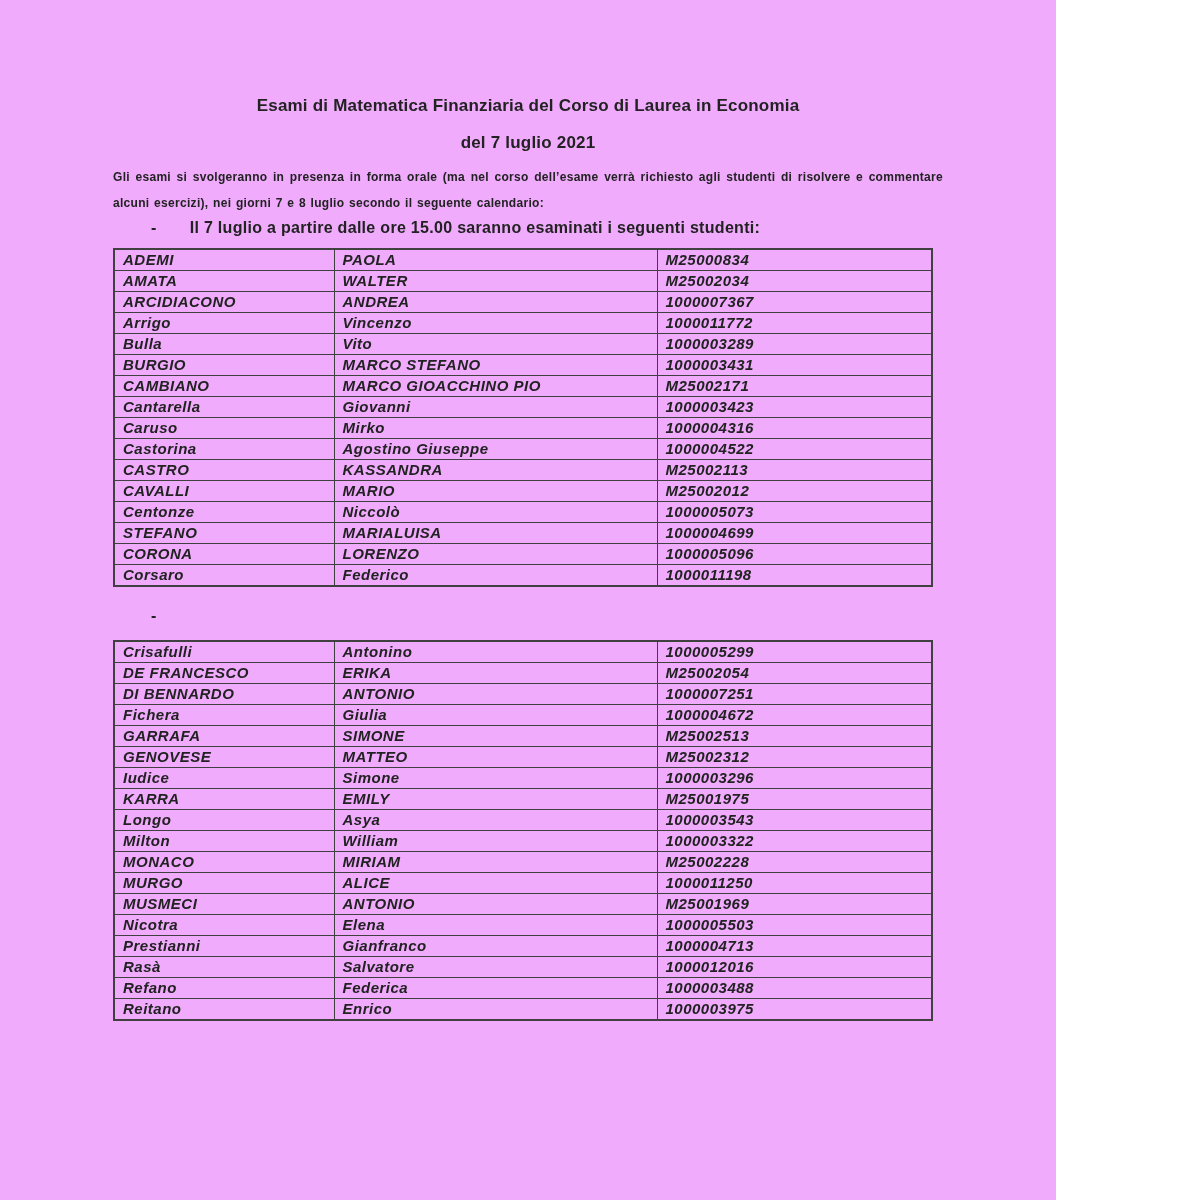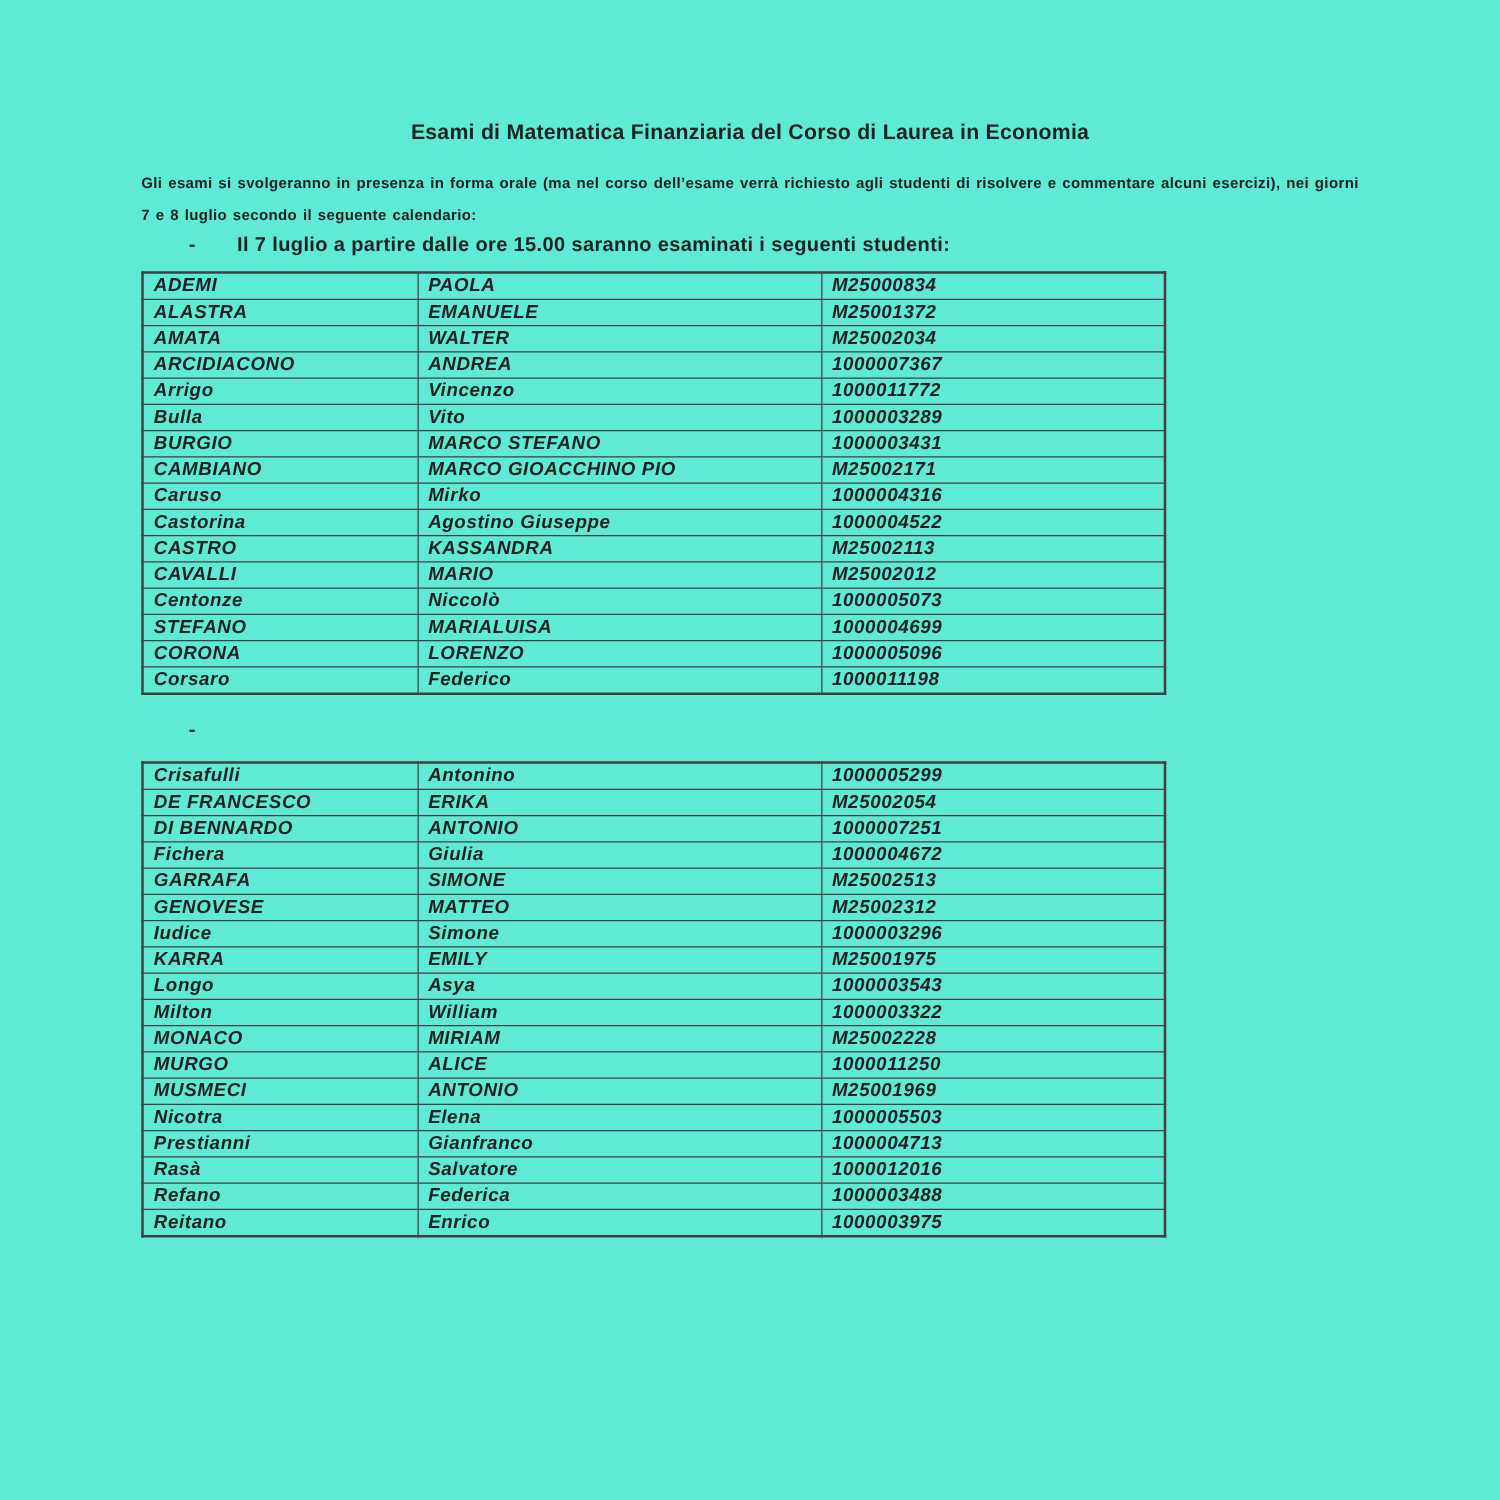--- a/index.html
+++ b/index.html
@@ -10,24 +10,24 @@
   body {
     width: 1200px;
     height: 1200px;
     font-family: "Liberation Sans", sans-serif;
     color: #222222;
     font-weight: 700;
     overflow: hidden;
   }
   .page {
     box-sizing: border-box;
-    width: 1200px;
+    width: 1056px;
     height: 1200px;
     padding: 96px 113px 0 113px;
-    background: #5eead4;
+    background: #f0abfc;
   }
   .doc-title {
     font-size: 17px;
     line-height: 19px;
     text-align: center;
     margin: 0 0 18px 0;
     letter-spacing: 0.2px;
   }
   .doc-date {
     font-size: 17px;
@@ -82,20 +82,21 @@
   col.c2 { width: 323px; }
   col.c3 { width: 275px; }
 </style>
 </head>
 <body>
 
 <div class="page">
 
   <h1 class="doc-title">Esami di Matematica Finanziaria del Corso di Laurea in Economia</h1>
 
+  <h2 class="doc-date">del 7 luglio 2021</h2>
 
   <p class="intro">Gli esami si svolgeranno in presenza in forma orale (ma nel corso dell’esame verrà richiesto agli studenti di risolvere e commentare alcuni esercizi), nei giorni 7 e 8 luglio secondo il seguente calendario:</p>
 
   <div class="bullet">
     <span class="dash">-</span>
     <span>Il 7 luglio a partire dalle ore 15.00 saranno esaminati i seguenti studenti:</span>
   </div>
 
   <table class="students">
     <colgroup>
@@ -103,25 +104,20 @@
         <col class="c2">
         <col class="c3">
     </colgroup>
     <tbody>
         <tr>
           <td>ADEMI</td>
           <td>PAOLA</td>
           <td>M25000834</td>
         </tr>
         <tr>
-          <td>ALASTRA</td>
-          <td>EMANUELE</td>
-          <td>M25001372</td>
-        </tr>
-        <tr>
           <td>AMATA</td>
           <td>WALTER</td>
           <td>M25002034</td>
         </tr>
         <tr>
           <td>ARCIDIACONO</td>
           <td>ANDREA</td>
           <td>1000007367</td>
         </tr>
         <tr>
@@ -136,20 +132,25 @@
         </tr>
         <tr>
           <td>BURGIO</td>
           <td>MARCO STEFANO</td>
           <td>1000003431</td>
         </tr>
         <tr>
           <td>CAMBIANO</td>
           <td>MARCO GIOACCHINO PIO</td>
           <td>M25002171</td>
+        </tr>
+        <tr>
+          <td>Cantarella</td>
+          <td>Giovanni</td>
+          <td>1000003423</td>
         </tr>
         <tr>
           <td>Caruso</td>
           <td>Mirko</td>
           <td>1000004316</td>
         </tr>
         <tr>
           <td>Castorina</td>
           <td>Agostino Giuseppe</td>
           <td>1000004522</td>

